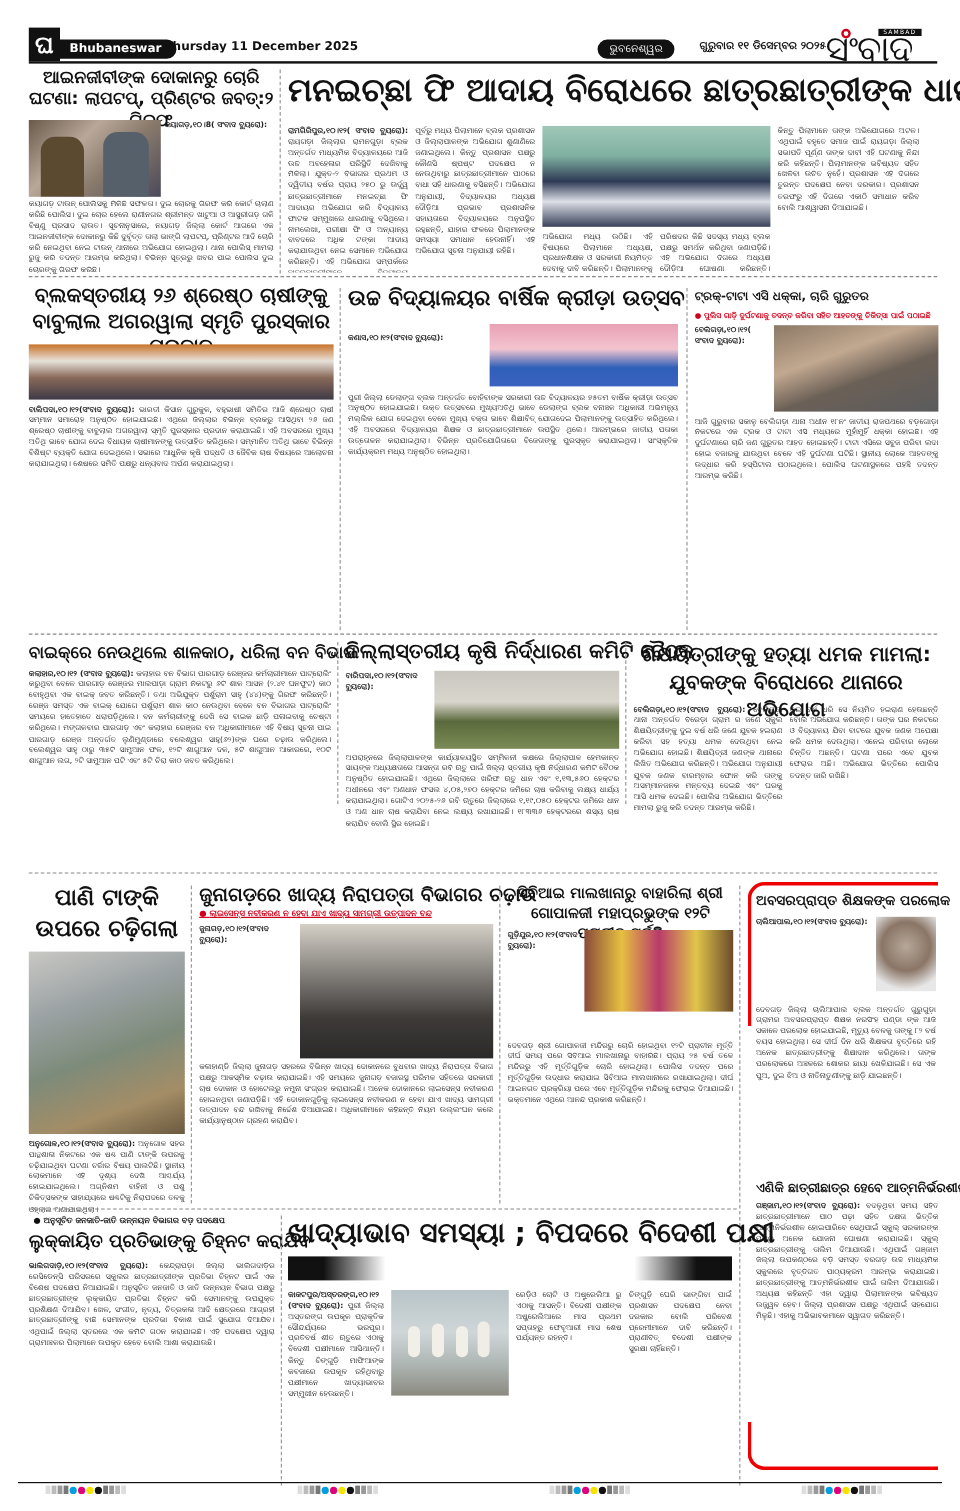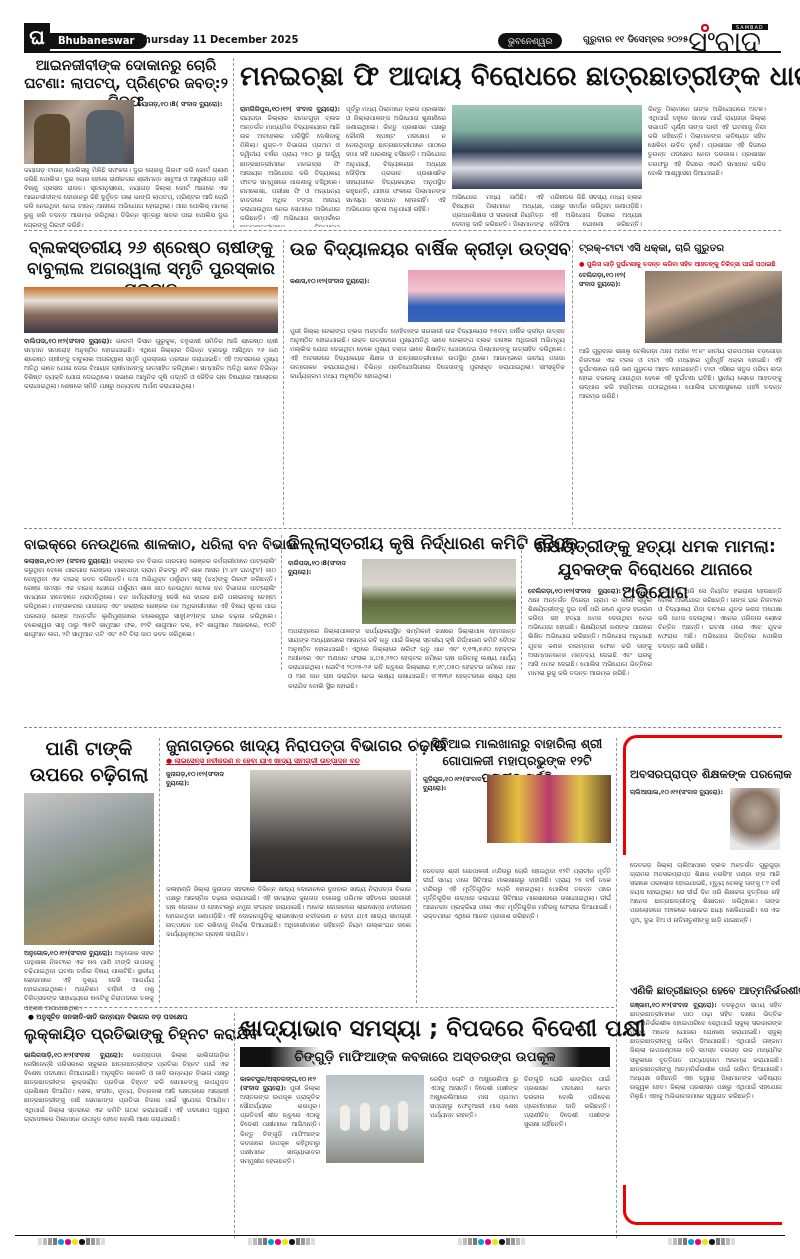--- a/index.html
+++ b/index.html
@@ -94,21 +94,21 @@
 
 <div class="abs" style="left:24px; top:535px; width:252px;">
   <div class="hl" style="font-size:14px; line-height:18px; white-space:nowrap;">ବାଇକ୍‌ରେ ନେଉଥିଲେ ଶାଳକାଠ, ଧରିଲା ବନ ବିଭାଗ</div>
   <div class="abs body-text" style="left:0; top:22px; width:252px; height:190px;"><b>କଲାହାର,୧୦।୧୨ (ସଂବାଦ ବ୍ୟୁରୋ):</b> <span>କଲାହାର ବନ ବିଭାଗ ପାରଗାଡ଼ ରେଞ୍ଜର କର୍ମଚାରୀମାନେ ପାଟ୍ରୋଲିଂ କରୁଥିବା ବେଳେ ପାରଗାଡ଼ ରେଞ୍ଜର ମାଲପାଡ଼ା ଗ୍ରାମ ନିକଟରୁ ୬ଟି ଶାଳ ଆସନ (୨.୪୧ ଘନଫୁଟ) କାଠ ବୋହୁଥିବା ଏକ ବାଇକ୍ ଜବତ କରିଛନ୍ତି। ତଥା ଅଭିଯୁକ୍ତ ପର୍ଶୁରାମ ସାହୁ (୪୪)ଙ୍କୁ ଗିରଫ କରିଛନ୍ତି। ରେଞ୍ଜ ସମସ୍ତ ଏକ ବାଇକ୍ ଯୋଗେ ପର୍ଶୁରାମ ଶାଳ କାଠ ନେଉଥିବା ବେଳେ ବନ ବିଭାଗର ପାଟ୍ରୋଲିଂ ସମୟରେ ହାତେହାତେ ଧରାପଡ଼ିଥିଲେ। ବନ କର୍ମଚାରୀଙ୍କୁ ଦେଖି ସେ ବାଇକ ଛାଡ଼ି ପଳାଇବାକୁ ଚେଷ୍ଟା କରିଥିଲେ। ମଙ୍ଗଳବାର ପାରଗାଡ଼ ଏବଂ କଲାହାର ରେଞ୍ଜର ବନ ଅଧିକାରୀମାନେ ଏହି ବିଷୟ ସୂଚନା ପାଇ ପାରଗାଡ଼ ରେଞ୍ଜ ଅନ୍ତର୍ଗତ ଲୁଣିମୁଣ୍ଡାରେ ବଲେଶ୍ୱର ସାହୁ(୬୨)ଙ୍କ ଘରେ ଚଢ଼ାଉ କରିଥିଲେ। ବଲେଶ୍ୱର ସାହୁ ଠାରୁ ୩୫ଟି ସାମୁଆନ ଫଳ, ୧୨ଟି ଶାଗୁଆନ ଦଳ, ୫ଟି ଶାଗୁଆନ ଆକାରରେ, ୧୦ଟି ଶାଗୁଆନ ଲଗ, ୨ଟି ସାମୁଆନ ପଟି ଏବଂ ୫ଟି ଚିରା କାଠ ଜବତ କରିଥିଲେ।</span></div>
 </div>
 
 <div class="vdash" style="left:281px; top:535px; height:135px;"></div>
 
 <div class="abs" style="left:288px; top:532px; width:228px;">
   <div class="hl" style="font-size:17px; line-height:22px; white-space:nowrap;">ଜିଲ୍ଲାସ୍ତରୀୟ କୃଷି ନିର୍ଦ୍ଧାରଣ କମିଟି ବୈଠକ</div>
-  <div class="abs body-text" style="left:0; top:27px; width:72px; height:60px;"><b>ବାରିପଦା,୧୦।8(ସଂବାଦ ବ୍ୟୁରୋ):</b></div>
+  <div class="abs body-text" style="left:0; top:27px; width:72px; height:60px;"><b>ବାରିପଦା,୧୦।୧୨(ସଂବାଦ ବ୍ୟୁରୋ):</b></div>
   <div class="abs photo" style="left:74px; top:27px; width:154px; height:65px; background:linear-gradient(180deg,#c8c6bf 0%,#d9d6cd 40%,#5b6a3c 65%,#7b8b55 100%);"></div>
   <div class="abs body-text" style="left:0; top:95px; width:228px; height:112px;">ଅପରାହ୍ନରେ ଜିଲ୍ଲାପାଳଙ୍କ କାର୍ଯ୍ୟାଳୟସ୍ଥିତ ସମ୍ମିଳନୀ କକ୍ଷରେ ଜିଲ୍ଲାପାଳ ହେମକାନ୍ତ ସାୟଙ୍କ ଅଧ୍ୟକ୍ଷତାରେ ଆସନ୍ତା ରବି ଋତୁ ପାଇଁ ଜିଲ୍ଲା ସ୍ତରୀୟ କୃଷି ନିର୍ଦ୍ଧାରଣ କମିଟି ବୈଠକ ଅନୁଷ୍ଠିତ ହୋଇଯାଇଛି। ଏଥିରେ ଜିଲ୍ଲାରେ ଖରିଫ ଋତୁ ଧାନ ଏବଂ ୧,୧୩,୫୬୦ ହେକ୍ଟର ଅଧୀନରେ ଏବଂ ଅଣଧାନ ଫସଲ ୪,୦୫,୨୭୦ ହେକ୍ଟର ଜମିରେ ଚାଷ କରିବାକୁ ଲକ୍ଷ୍ୟ ଧାର୍ଯ୍ୟ କରାଯାଇଥିଲା। ଗୋଟିଏ ୨୦୨୫-୨୬ ରବି ଋତୁରେ ଜିଲ୍ଲାରେ ୧,୧୯,୦୫୦ ହେକ୍ଟର ଜମିରେ ଧାନ ଓ ଅଣ ଧାନ ଚାଷ କରାଯିବା ନେଇ ଲକ୍ଷ୍ୟ ରଖାଯାଇଛି। ୧୮୩୩୬ ହେକ୍ଟରରେ ଶସ୍ୟ ଚାଷ କରାଯିବ ବୋଲି ସ୍ଥିର ହୋଇଛି।</div>
 </div>
 
 <div class="vdash" style="left:521px; top:535px; height:135px;"></div>
 
 <div class="abs" style="left:528px; top:535px; width:254px;">
   <div class="hl" style="font-size:17px; line-height:23px; text-align:center;">ଶିକ୍ଷୟିତ୍ରୀଙ୍କୁ ହତ୍ୟା ଧମକ ମାମଲା: ଯୁବକଙ୍କ ବିରୋଧରେ ଥାନାରେ ଅଭିଯୋଗ</div>
   <div class="abs body-text" style="left:0; top:52px; width:124px; height:158px;"><b>ବେଲିଗଡ଼ା,୧୦।୧୨(ସଂବାଦ ବ୍ୟୁରୋ):</b> <span>ବେଲିଗଡ଼ା ଥାନା ଅନ୍ତର୍ଗତ ବିରେଡ଼ା ଗ୍ରାମ ର ଜଣେ ସ୍କୁଲ ଶିକ୍ଷୟିତ୍ରୀଙ୍କୁ ଦୁଇ ବର୍ଷ ଧରି ଜଣେ ଯୁବକ ହଇରାଣ କରିବା ସହ ହତ୍ୟା ଧମକ ଦେଉଥିବା ନେଇ ଅଭିଯୋଗ ହୋଇଛି। ଶିକ୍ଷୟିତ୍ରୀ ଜଣଙ୍କ ଥାନାରେ ଲିଖିତ ଅଭିଯୋଗ କରିଛନ୍ତି। ଅଭିଯୋଗ ଅନୁଯାୟୀ ଯୁବକ ଜଣକ ବାରମ୍ବାର ଫୋନ କରି ତାଙ୍କୁ ଅସମ୍ମାନଜନକ ମନ୍ତବ୍ୟ ଦେଇଛି ଏବଂ ଘରକୁ ଆସି ଧମକ ଦେଇଛି। ପୋଲିସ ଅଭିଯୋଗ ଭିତ୍ତିରେ ମାମଲା ରୁଜୁ କରି ତଦନ୍ତ ଆରମ୍ଭ କରିଛି।</span></div>
   <div class="abs body-text" style="left:130px; top:52px; width:124px; height:158px;">ଦୁଇ ବର୍ଷ ଧରି ସେ ନିୟମିତ ହଇରାଣ ହେଉଛନ୍ତି ବୋଲି ଅଭିଯୋଗ କରିଛନ୍ତି। ତାଙ୍କ ଘର ନିକଟରେ ଓ ବିଦ୍ୟାଳୟ ଯିବା ବାଟରେ ଯୁବକ ଜଣକ ଅପେକ୍ଷା କରି ଧମକ ଦେଉଥିଲା। ଏନେଇ ପରିବାର ଲୋକେ ଚିନ୍ତିତ ଅଛନ୍ତି। ଘଟଣା ପରେ ଏବେ ଯୁବକ ଫେରାର ଅଛି। ଅଭିଯୋଗ ଭିତ୍ତିରେ ପୋଲିସ ତଦନ୍ତ ଜାରି ରଖିଛି।</div>
@@ -137,21 +137,21 @@
 <div class="abs" style="left:423px; top:735px; width:188px;">
   <div class="hl" style="font-size:12.5px; line-height:17px; text-align:center;">ସିବିଆଇ ମାଲଖାନାରୁ ବାହାରିଲା ଶ୍ରୀ ଗୋପାଳଜୀ ମହାପ୍ରଭୁଙ୍କ ୧୨ଟି ପ୍ରାଚୀନ ମୂର୍ତ୍ତି</div>
   <div class="abs body-text" style="left:0; top:40px; width:60px; height:90px;"><b>ଗୁଡ଼ିଯୁର,୧୦।୧୨(ସଂବାଦ ବ୍ୟୁରୋ):</b></div>
   <div class="abs photo" style="left:64px; top:40px; width:124px; height:68px; background:linear-gradient(90deg,#8a4a3a 0%,#e5c040 25%,#b83a6b 50%,#e1c64a 75%,#6b4b2b 100%);"></div>
   <div class="abs body-text" style="left:0; top:132px; width:188px; height:133px;">ଦେବଗଡ଼ ଶ୍ରୀ ଗୋପାଳଜୀ ମନ୍ଦିରରୁ ଚୋରି ହୋଇଥିବା ୧୨ଟି ପ୍ରାଚୀନ ମୂର୍ତ୍ତି ଦୀର୍ଘ ସମୟ ପରେ ସିବିଆଇ ମାଲଖାନାରୁ ବାହାରିଛି। ପ୍ରାୟ ୨୫ ବର୍ଷ ତଳେ ମନ୍ଦିରରୁ ଏହି ମୂର୍ତ୍ତିଗୁଡ଼ିକ ଚୋରି ହୋଇଥିଲା। ପୋଲିସ ତଦନ୍ତ ପରେ ମୂର୍ତ୍ତିଗୁଡ଼ିକ ଉଦ୍ଧାର କରାଯାଇ ସିବିଆଇ ମାଲଖାନାରେ ରଖାଯାଇଥିଲା। ଦୀର୍ଘ ଆଇନଗତ ପ୍ରକ୍ରିୟା ପରେ ଏବେ ମୂର୍ତ୍ତିଗୁଡ଼ିକ ମନ୍ଦିରକୁ ଫେରାଇ ଦିଆଯାଇଛି। ଭକ୍ତମାନେ ଏଥିରେ ଆନନ୍ଦ ପ୍ରକାଶ କରିଛନ୍ତି।</div>
 </div>
 
 <div class="vdash" style="left:616px; top:738px; height:500px;"></div>
 
 <div class="abs redbox" style="left:623px; top:735px; width:159px; height:120px;"></div>
-<div class="abs" style="left:630px; top:742px; width:150px;margin-top:24px;">
+<div class="abs" style="left:630px; top:742px; width:150px;">
   <div class="hl" style="font-size:11.5px; line-height:16px; white-space:nowrap;">ଅବସରପ୍ରାପ୍ତ ଶିକ୍ଷକଙ୍କ ପରଲୋକ</div>
   <div class="abs body-text" style="left:0; top:22px; width:95px; height:70px;"><b>ଚାଲିଆପାଲ,୧୦।୧୨(ସଂବାଦ ବ୍ୟୁରୋ):</b></div>
   <div class="abs photo" style="left:100px; top:22px; width:50px; height:62px; background:radial-gradient(circle at 50% 40%,#b7a89a 0%,#8a7566 45%,#e7e7e7 80%);"></div>
   <div class="abs body-text" style="left:0; top:95px; width:150px; height:140px;">ଦେବଗଡ଼ ଜିଲ୍ଲା ଚାଲିଆପାଲ ବ୍ଲକ ଅନ୍ତର୍ଗତ ଗୁରୁଗୁଡ଼ା ଗ୍ରାମର ଅବସରପ୍ରାପ୍ତ ଶିକ୍ଷକ ନରସିଂହ ପଣ୍ଡା ଙ୍କ ଆଜି ସକାଳେ ପରଲୋକ ହୋଇଯାଇଛି, ମୃତ୍ୟୁ ବେଳକୁ ତାଙ୍କୁ ୮୨ ବର୍ଷ ବୟସ ହୋଇଥିଲା। ସେ ଦୀର୍ଘ ଦିନ ଧରି ଶିକ୍ଷକତା ବୃତ୍ତିରେ ରହି ଅନେକ ଛାତ୍ରଛାତ୍ରୀଙ୍କୁ ଶିକ୍ଷାଦାନ କରିଥିଲେ। ତାଙ୍କ ପରଲୋକରେ ଅଞ୍ଚଳରେ ଶୋକର ଛାୟା ଖେଳିଯାଇଛି। ସେ ଏକ ପୁଅ, ଦୁଇ ଝିଅ ଓ ନାତିନାତୁଣୀଙ୍କୁ ଛାଡ଼ି ଯାଇଛନ୍ତି।</div>
 </div>
 
 <div class="abs" style="left:630px; top:983px; width:152px;">
   <div class="hl" style="font-size:10.5px; line-height:14px; white-space:nowrap;">ଏଣିକି ଛାତ୍ରୀଛାତ୍ର ହେବେ ଆତ୍ମନିର୍ଭରଶୀଳ</div>
   <div class="abs body-text" style="left:0; top:18px; width:152px; height:205px;"><b>ଗଞ୍ଜାମ,୧୦।୧୨(ସଂବାଦ ବ୍ୟୁରୋ):</b> <span>ବଦଳୁଥିବା ସମୟ ସହିତ ଛାତ୍ରଛାତ୍ରୀମାନେ ପାଠ ପଢ଼ା ସହିତ ଦକ୍ଷତା ଭିତ୍ତିକ ଆତ୍ମନିର୍ଭରଶୀଳ ହୋଇପାରିବେ ସେଥିପାଇଁ ସ୍କୁଲ୍ ସରକାରଙ୍କ ପକ୍ଷରୁ ଅନେକ ଯୋଜନା ଘୋଷଣା କରାଯାଇଛି। ସ୍କୁଲ୍ ଛାତ୍ରଛାତ୍ରୀଙ୍କୁ ତାଲିମ ଦିଆଯାଉଛି। ଏଥିପାଇଁ ଗଞ୍ଜାମ ଜିଲ୍ଲା ଉପକଣ୍ଠରେ ବଡ଼ି ସମସ୍ତ ବରଗଡ଼ ଉଚ୍ଚ ମାଧ୍ୟମିକ ସ୍କୁଲରେ ବୃତ୍ତିଗତ ପାଠ୍ୟକ୍ରମ ଆରମ୍ଭ କରାଯାଇଛି। ଛାତ୍ରଛାତ୍ରୀଙ୍କୁ ଆତ୍ମନିର୍ଭରଶୀଳ ପାଇଁ ତାଲିମ ଦିଆଯାଉଛି। ଅଧ୍ୟକ୍ଷ କହିଛନ୍ତି ଏହା ଦ୍ୱାରା ପିଲାମାନଙ୍କ ଭବିଷ୍ୟତ ଉଜ୍ଜ୍ୱଳ ହେବ। ଜିଲ୍ଲା ପ୍ରଶାସନ ପକ୍ଷରୁ ଏଥିପାଇଁ ସହଯୋଗ ମିଳୁଛି। ଏହାକୁ ଅଭିଭାବକମାନେ ସ୍ୱାଗତ କରିଛନ୍ତି।</span></div>
 </div>
@@ -163,21 +163,20 @@
   <div class="abs" style="left:4px; top:0; width:200px; font-size:6.8px; font-weight:bold; white-space:nowrap;">● <span>ଅନୁସୂଚିତ ଜନଜାତି-ଜାତି ଉନ୍ନୟନ ବିଭାଗର ବଡ଼ ପଦକ୍ଷେପ</span></div>
   <div class="abs hl" style="left:0; top:10px; width:205px; font-size:15px; line-height:22px; text-align:center; white-space:nowrap;">ଲୁକ୍କାୟିତ ପ୍ରତିଭାଙ୍କୁ ଚିହ୍ନଟ କରାଯିବ</div>
   <div class="abs body-text" style="left:0; top:38px; width:205px; height:186px;"><b>ଭାଲିଗଦାଡ଼ି,୧୦।୧୨(ସଂବାଦ ବ୍ୟୁରୋ):</b> <span>କେନ୍ଦ୍ରାପଡ଼ା ଜିଲ୍ଲା ଭାଲିଗଦାଡ଼ିର ରେସିଡେନ୍ସି ପରିସରରେ ସ୍କୁଲର ଛାତ୍ରଛାତ୍ରୀଙ୍କ ପ୍ରତିଭା ଚିହ୍ନଟ ପାଇଁ ଏକ ବିଶେଷ ପଦକ୍ଷେପ ନିଆଯାଇଛି। ଅନୁସୂଚିତ ଜନଜାତି ଓ ଜାତି ଉନ୍ନୟନ ବିଭାଗ ପକ୍ଷରୁ ଛାତ୍ରଛାତ୍ରୀଙ୍କ ଲୁକ୍କାୟିତ ପ୍ରତିଭା ଚିହ୍ନଟ କରି ସେମାନଙ୍କୁ ଉପଯୁକ୍ତ ପ୍ରଶିକ୍ଷଣ ଦିଆଯିବ। ଖେଳ, ସଂଗୀତ, ନୃତ୍ୟ, ଚିତ୍ରକଳା ଆଦି କ୍ଷେତ୍ରରେ ଆଗ୍ରହୀ ଛାତ୍ରଛାତ୍ରୀଙ୍କୁ ବାଛି ସେମାନଙ୍କ ପ୍ରତିଭା ବିକାଶ ପାଇଁ ସୁଯୋଗ ଦିଆଯିବ। ଏଥିପାଇଁ ଜିଲ୍ଲା ସ୍ତରରେ ଏକ କମିଟି ଗଠନ କରାଯାଇଛି। ଏହି ପଦକ୍ଷେପ ଦ୍ୱାରା ଗ୍ରାମାଞ୍ଚଳର ପିଲାମାନେ ଉପକୃତ ହେବେ ବୋଲି ଆଶା କରାଯାଉଛି।</span></div>
 </div>
 
 <div class="vdash" style="left:234px; top:1013px; height:225px;"></div>
 
 <div class="abs" style="left:240px; top:1013px; width:370px;">
   <div class="hl" style="font-size:23px; line-height:30px; text-align:center; white-space:nowrap;">ଖାଦ୍ୟାଭାବ ସମସ୍ୟା ; ବିପଦରେ ବିଦେଶୀ ପକ୍ଷୀ</div>
   <div class="abs banner-bar" style="left:0; top:34px; width:370px; height:20px;"></div>
-  <div class="abs hl" style="left:0; top:35px; width:370px; font-size:13px; line-height:18px; text-align:center;">ଚିଙ୍ଗୁଡ଼ି ମାଫିଆଙ୍କ କବଜାରେ ଅସ୍ତରଙ୍ଗ ଉପକୂଳ</div>
   <div class="abs body-text" style="left:0; top:62px; width:80px; height:162px;"><b>କାକଟପୁର/ଅସ୍ତରଙ୍ଗ,୧୦।୧୨ (ସଂବାଦ ବ୍ୟୁରୋ):</b> <span>ପୁରୀ ଜିଲ୍ଲା ଅସ୍ତରଙ୍ଗ ଉପକୂଳ ପ୍ରାକୃତିକ ସୌନ୍ଦର୍ଯ୍ୟରେ ଭରପୂର। ପ୍ରତିବର୍ଷ ଶୀତ ଋତୁରେ ଏଠାକୁ ବିଦେଶୀ ପକ୍ଷୀମାନେ ଆସିଥାନ୍ତି। କିନ୍ତୁ ଚିଙ୍ଗୁଡ଼ି ମାଫିଆଙ୍କ କବଜାରେ ଉପକୂଳ ରହିଥିବାରୁ ପକ୍ଷୀମାନେ ଖାଦ୍ୟାଭାବର ସମ୍ମୁଖୀନ ହେଉଛନ୍ତି।</span></div>
   <div class="abs photo" style="left:86px; top:62px; width:98px; height:88px; background:linear-gradient(180deg,#b8c4c8 0%,#cfd6d8 40%,#aeb6b4 70%,#8b8a80 100%);">
     <div class="abs" style="left:14px; top:30px; width:10px; height:26px; background:#f1efe8; border-radius:5px;"></div>
     <div class="abs" style="left:34px; top:28px; width:10px; height:28px; background:#f1efe8; border-radius:5px;"></div>
     <div class="abs" style="left:54px; top:30px; width:10px; height:26px; background:#f1efe8; border-radius:5px;"></div>
     <div class="abs" style="left:72px; top:26px; width:10px; height:30px; background:#efede6; border-radius:5px;"></div>
   </div>
   <div class="abs body-text" style="left:190px; top:62px; width:88px; height:162px;">ରେଡ଼ିଓ ଚୋଟି ଓ ଅଷ୍ଟ୍ରେଲିଆ ରୁ ଏଠାକୁ ଆସନ୍ତି। ବିଦେଶୀ ପକ୍ଷୀଙ୍କ ଅଷ୍ଟ୍ରେଲିଆରେ ମାସ ପ୍ରଥମ ସପ୍ତାହରୁ ଫେବୃଆରୀ ମାସ ଶେଷ ପର୍ଯ୍ୟନ୍ତ ରହନ୍ତି।</div>
   <div class="abs body-text" style="left:284px; top:62px; width:86px; height:162px;">ଚିଙ୍ଗୁଡ଼ି ଘେରି ଭାଙ୍ଗିବା ପାଇଁ ପ୍ରଶାସନ ପଦକ୍ଷେପ ନେବା ଦରକାର ବୋଲି ପରିବେଶ ପ୍ରେମୀମାନେ ଦାବି କରିଛନ୍ତି। ପ୍ରାଣୀବିତ୍ ବିଦେଶୀ ପକ୍ଷୀଙ୍କ ସୁରକ୍ଷା ଚାହିଁଛନ୍ତି।</div>
 </div>

